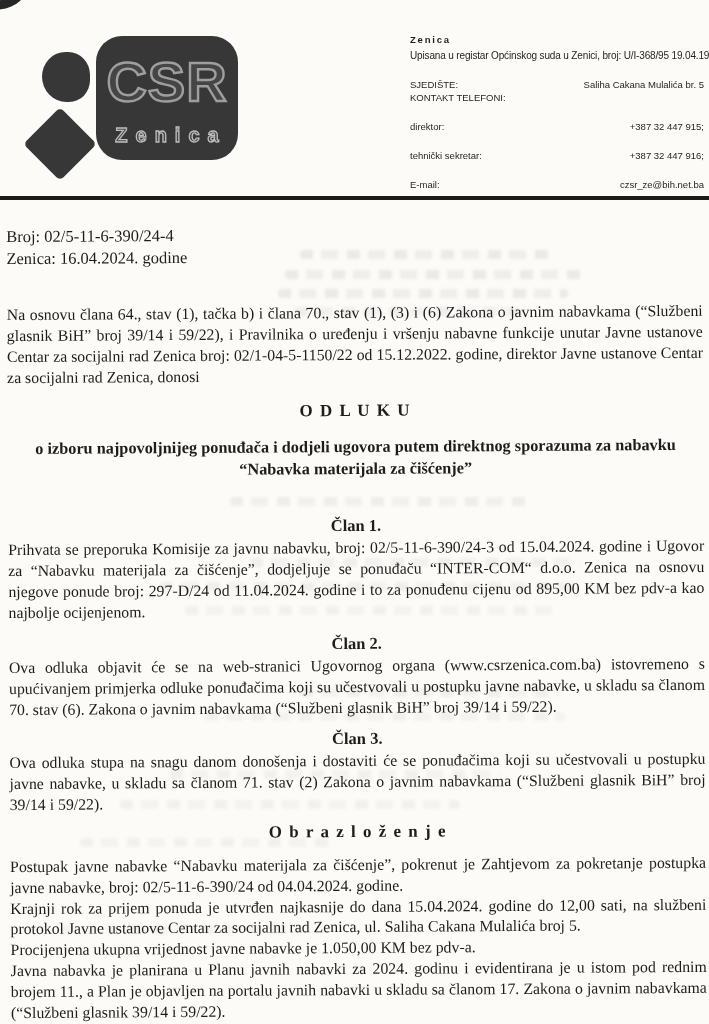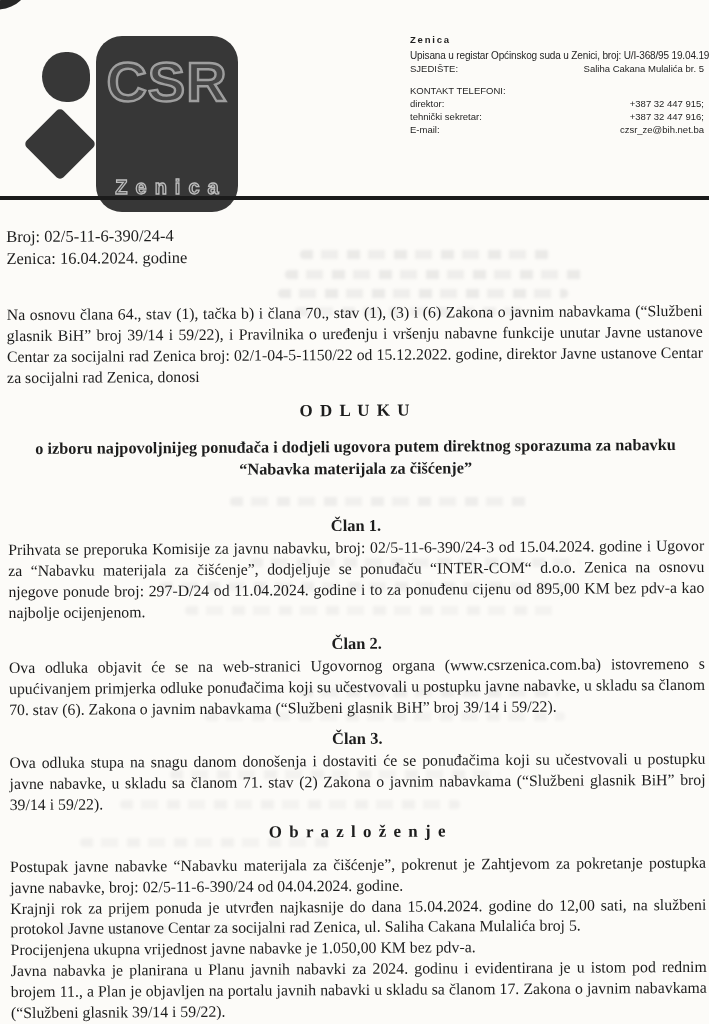--- a/index.html
+++ b/index.html
@@ -19,42 +19,42 @@
     background:repeating-linear-gradient(90deg,
       rgba(95,95,100,.22) 0px, rgba(95,95,100,.22) 13px,
       rgba(95,95,100,0) 13px, rgba(95,95,100,0) 21px,
       rgba(95,95,100,.17) 21px, rgba(95,95,100,.17) 38px,
       rgba(95,95,100,0) 38px, rgba(95,95,100,0) 47px);
     filter:blur(1.6px);
   }
   
   .letterhead{position:absolute;left:0;top:0;width:709px;height:196px;}
   .logo{position:absolute;left:36px;top:30px;width:206px;height:152px;}
-  .logo-box{position:absolute;left:60px;top:6px;width:142px;height:176px;background:#373737;border-radius:26px;}
+  .logo-box{position:absolute;left:60px;top:6px;width:142px;height:124px;background:#373737;border-radius:26px;}
   .logo-acronym{
     position:absolute;left:0;right:0;top:16px;text-align:center;
     font-family:"Liberation Sans", sans-serif;font-weight:bold;font-size:56px;line-height:60px;
     letter-spacing:1px;color:#454545;-webkit-text-stroke:2.4px #9e9e9e;
   }
   .logo-city{
     position:absolute;left:0;right:0;bottom:13px;text-align:center;
     font-family:"Liberation Sans", sans-serif;font-weight:bold;font-size:20px;
     letter-spacing:8px;text-indent:8px;color:#474747;-webkit-text-stroke:1.3px #bdbdbd;
   }
   .logo-head{position:absolute;left:6px;top:22px;width:48px;height:50px;background:#373737;border-radius:52% 48% 46% 54%;}
   .logo-arrow{position:absolute;left:-2px;top:88px;width:52px;height:52px;background:#373737;transform:rotate(45deg);border-radius:5px;}
   .lh-right{
     position:absolute;left:410px;top:34px;width:294px;
     font-family:"Liberation Sans", sans-serif;font-size:9.5px;color:#1f1f1f;
   }
   .org-name{font-weight:bold;font-size:9.5px;letter-spacing:1.8px;word-spacing:4px;line-height:12.5px;}
   .reg-line{margin-top:3px;font-size:10px;letter-spacing:-0.15px;white-space:nowrap;line-height:12px;}
-  .lh-row{display:flex;justify-content:space-between;line-height:13px;}
+  .lh-row{display:flex;justify-content:space-between;line-height:13px;margin-top:16px;}
   .lh-val{}
-  .contacts-label{margin-top:9px;line-height:13px;}
+  .contacts-label{line-height:13px;}
   .rule{position:absolute;left:0;top:196px;width:709px;height:4px;background:#1b1b1b;}
   
   .content{
     position:absolute;left:0;top:200px;width:709px;box-sizing:border-box;
     padding:26px 7px 0 6px;z-index:1;
     transform:rotate(-0.35deg);transform-origin:20px 0;
   }
   .ref{margin:0;font-size:16.5px;line-height:22px;}
   .para{margin:0;font-size:15.8px;line-height:21px;text-align:justify;}
   .preamble{margin-top:34px;}

